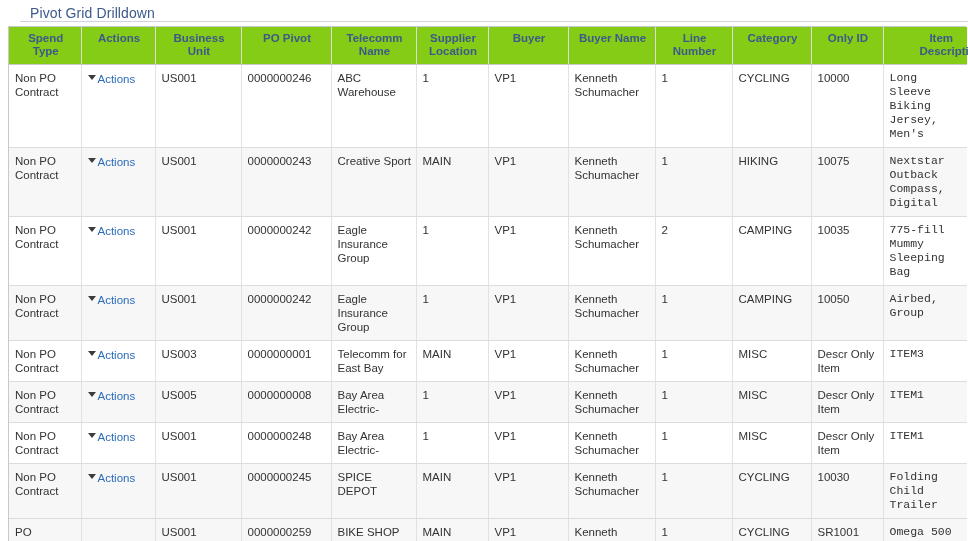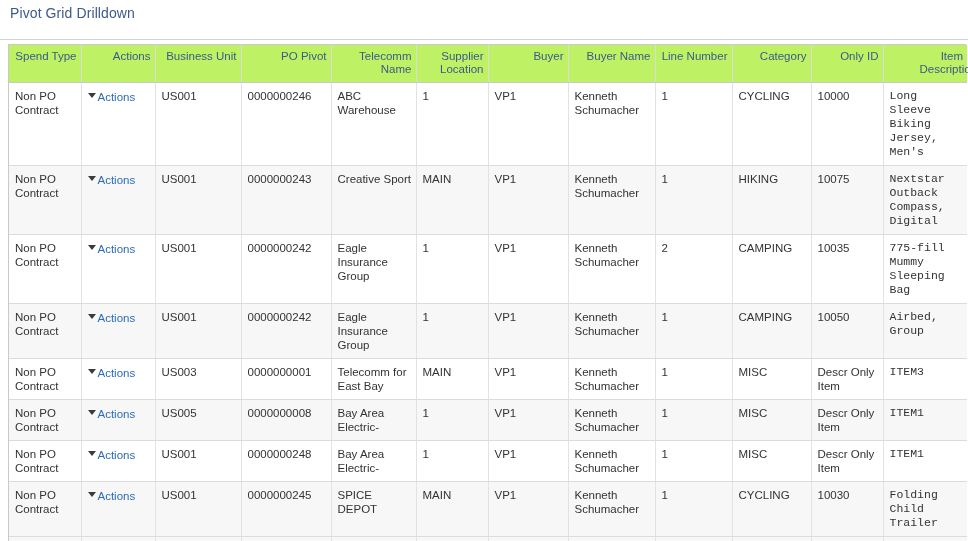--- a/index.html
+++ b/index.html
@@ -11,25 +11,26 @@
   #page {
     width: 968px;
     height: 541px;
     position: relative;
     overflow: hidden;
     background: #ffffff;
   }
 
   
   .page-title-bar {
-    height: 40px;
+    height: 22px;
     box-sizing: border-box;
     padding: 4px 0 0 10px;
     border-bottom: 1px solid #cfd4da;
     background: #ffffff;
+    margin-left: 20px;
   }
   .page-title {
     font-size: 14px;
     color: #3c5a8a;
     letter-spacing: 0.1px;
     line-height: 18px;
   }
 
   
   .grid-panel {
@@ -53,25 +54,25 @@
   }
 
   
   table.dgrid {
     border-collapse: collapse;
     width: 100%;
     table-layout: fixed;
     font-size: 11.5px;
   }
   table.dgrid th {
-    background: #bef264;
+    background: #84cc16;
     color: #3c5a8a;
-    font-weight: normal;
+    font-weight: bold;
     font-size: 11.5px;
-    text-align: right;
+    text-align: center;
     vertical-align: top;
     padding: 5px 4px 6px 6px;
     border-right: 1px solid #dcdcdc;
     border-bottom: 1px solid #c9c9c9;
     line-height: 13px;
     white-space: normal;
   }
   table.dgrid th:last-child { border-right: none; padding-left: 36px; }
 
   table.dgrid td {

